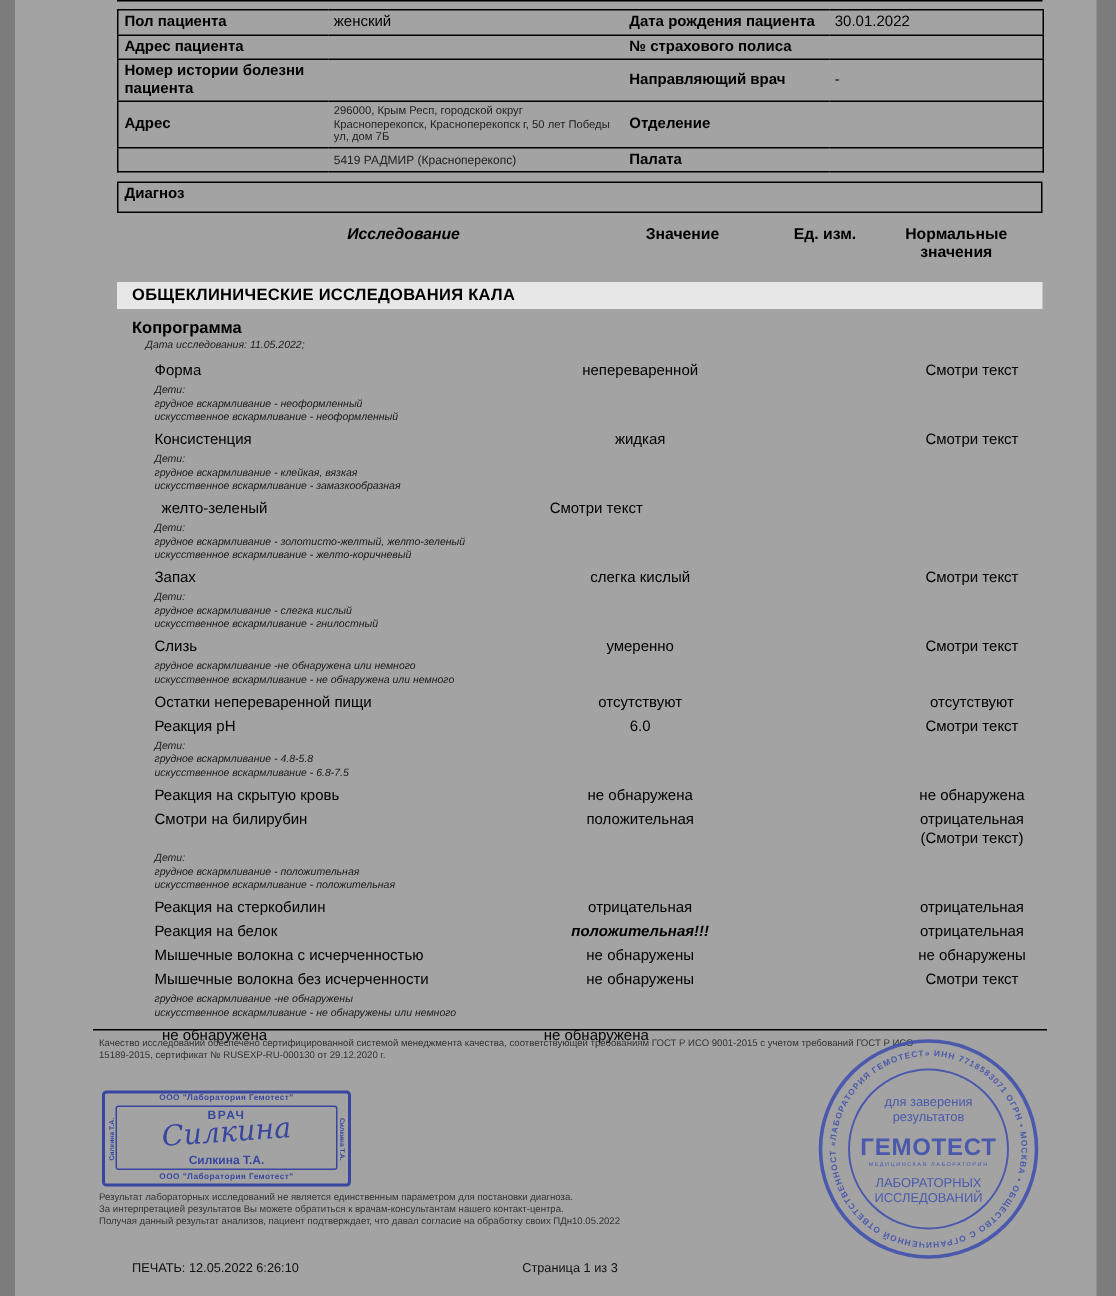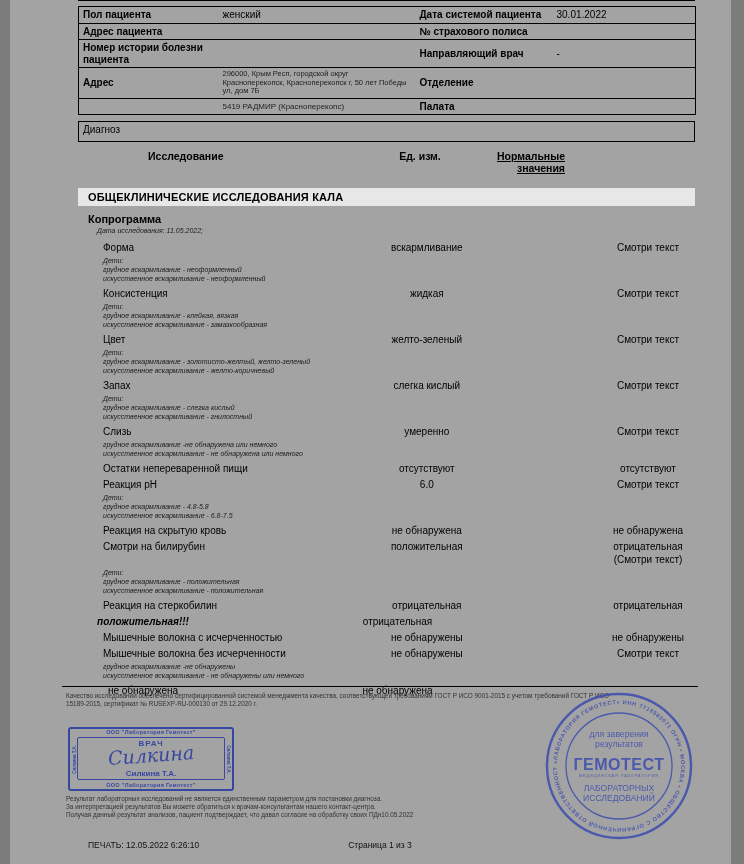--- a/index.html
+++ b/index.html
@@ -17,28 +17,28 @@
   table.ptable{border-collapse:collapse;table-layout:fixed;width:617px;margin-top:5px;
     border:1.5px solid #000;}
   table.ptable td{border-top:1px solid #000;font-size:10px;padding:2px 5px 2px 4px;
     vertical-align:middle;line-height:11.5px;overflow:hidden;}
   table.ptable tr:first-child td{border-top:none;}
   td.lbl{font-weight:bold;}
   td.val.small{font-size:7.5px;line-height:8.5px;color:#222;}
   td.val.med{font-size:8px;color:#222;}
 
   .diagbox{margin-top:6px;border:1.5px solid #000;height:15px;font-size:10px;
-    font-weight:normal;padding:2px 4px;line-height:12px;}
+    font-weight:bold;padding:2px 4px;line-height:12px;}
 
   
   .rhead{display:flex;margin-top:8px;font-size:10.5px;font-weight:bold;line-height:12px;}
-  .rhead .hname{width:312px;padding-left:70px;box-sizing:border-box;}
+  .rhead .hname{width:312px;text-align:center;padding-left:70px;box-sizing:border-box;font-style:italic;}
   .rhead .hval{width:130px;text-align:center;}
   .rhead .hunit{width:60px;text-align:center;}
-  .rhead .hnorm{width:115px;text-align:right;text-decoration:underline;}
+  .rhead .hnorm{width:115px;text-align:center;}
 
   .band{margin-top:14px;background:#e7e7e7;font-size:11px;font-weight:bold;
     padding:3px 0 3px 10px;letter-spacing:.2px;}
 
   .panel-name{margin-top:7px;padding-left:10px;font-size:11px;font-weight:bold;}
   .panel-date{padding-left:19px;font-size:7px;font-style:italic;color:#222;margin-top:2px;}
 
   
   .rrow{display:flex;align-items:flex-start;padding:1.5px 0;line-height:13px;gap:36px;}
   .rname{width:312px;padding-left:25px;box-sizing:border-box;font-size:10px;}
@@ -93,21 +93,21 @@
       <colgroup>
           <col style="width:140px">
           <col style="width:197px">
           <col style="width:137px">
           <col style="width:143px">
         </colgroup>
       <tbody id="patient-tbody">
           <tr>
             <td class="lbl">Пол пациента</td>
             <td class="val">женский</td>
-            <td class="lbl">Дата системой пациента</td>
+            <td class="lbl">Дата рождения пациента</td>
             <td class="val">30.01.2022</td>
           </tr>
           <tr>
             <td class="lbl">Адрес пациента</td>
             <td class="val"></td>
             <td class="lbl">№ страхового полиса</td>
             <td class="val"></td>
           </tr>
           <tr>
             <td class="lbl">Номер истории болезни пациента</td>
@@ -129,53 +129,53 @@
           </tr>
         </tbody>
     </table>
 
     <div class="diagbox">
       <span>Диагноз</span>
     </div>
 
     <div class="rhead">
       <div class="hname">Исследование</div>
+      <div class="hval">Значение</div>
       <div class="hunit">Ед. изм.</div>
       <div class="hnorm">Нормальные значения</div>
     </div>
 
     <div class="band">ОБЩЕКЛИНИЧЕСКИЕ ИССЛЕДОВАНИЯ КАЛА</div>
     <div class="panel-name">Копрограмма</div>
     <div class="panel-date">Дата исследования: 11.05.2022;</div>
 
     <div id="result-rows" style="margin-top:5px;">
         <div class="rrow">
           <div class="rname">Форма</div>
-          <div class="rval"><span>вскармливание</span></div>
+          <div class="rval"><span>непереваренной</span></div>
           <div class="runit"></div>
           <div class="rnorm"><span>Смотри текст</span></div>
         </div>
         <div class="rnote">
           <div>Дети:</div>
           <div>грудное вскармливание - неоформленный</div>
           <div>искусственное вскармливание - неоформленный</div>
         </div>
         <div class="rrow">
           <div class="rname">Консистенция</div>
           <div class="rval"><span>жидкая</span></div>
           <div class="runit"></div>
           <div class="rnorm"><span>Смотри текст</span></div>
         </div>
         <div class="rnote">
           <div>Дети:</div>
           <div>грудное вскармливание - клейкая, вязкая</div>
           <div>искусственное вскармливание - замазкообразная</div>
         </div>
         <div class="rrow">
-          <div class="rname">Цвет</div>
           <div class="rval"><span>желто-зеленый</span></div>
           <div class="runit"></div>
           <div class="rnorm"><span>Смотри текст</span></div>
         </div>
         <div class="rnote">
           <div>Дети:</div>
           <div>грудное вскармливание - золотисто-желтый, желто-зеленый</div>
           <div>искусственное вскармливание - желто-коричневый</div>
         </div>
         <div class="rrow">
@@ -233,20 +233,21 @@
           <div>грудное вскармливание - положительная</div>
           <div>искусственное вскармливание - положительная</div>
         </div>
         <div class="rrow">
           <div class="rname">Реакция на стеркобилин</div>
           <div class="rval"><span>отрицательная</span></div>
           <div class="runit"></div>
           <div class="rnorm"><span>отрицательная</span></div>
         </div>
         <div class="rrow">
+          <div class="rname">Реакция на белок</div>
           <div class="rval"><span class="emph">положительная!!!</span></div>
           <div class="runit"></div>
           <div class="rnorm"><span>отрицательная</span></div>
         </div>
         <div class="rrow">
           <div class="rname">Мышечные волокна с исчерченностью</div>
           <div class="rval"><span>не обнаружены</span></div>
           <div class="runit"></div>
           <div class="rnorm"><span>не обнаружены</span></div>
         </div>

